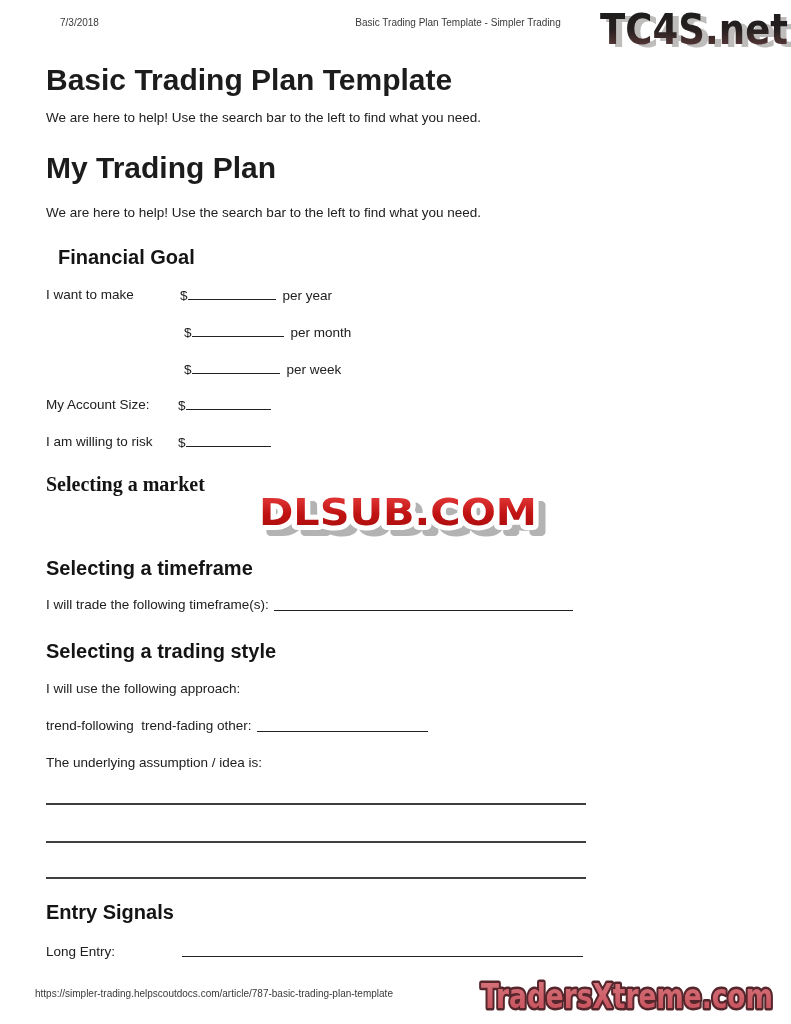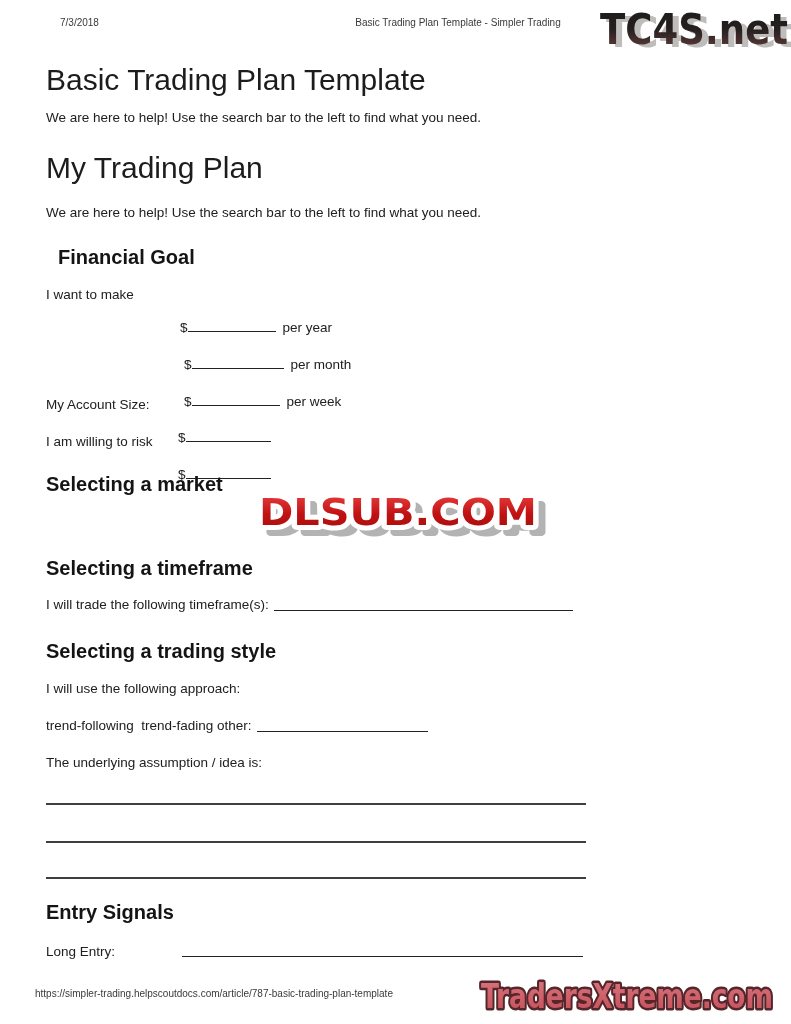--- a/index.html
+++ b/index.html
@@ -4,32 +4,32 @@
 <style>
   * { margin:0; padding:0; box-sizing:border-box; }
   html,body { background:#ffffff; }
   body { font-family:"Liberation Sans", sans-serif; color:#202020; }
   .page {
     position:relative; width:791px; height:1024px; margin:0 auto;
     background:#ffffff; overflow:hidden;
   }
   .abs { position:absolute; }
   .meta { font-size:10px; color:#3a3a3a; white-space:nowrap; }
-  .h1 { font-size:30px; font-weight:400; color:#1c1c1c; letter-spacing:0; white-space:nowrap; }
+  .h1 { font-size:30px; font-weight:700; color:#1c1c1c; letter-spacing:0; white-space:nowrap; }
   .h2 { font-size:20px; font-weight:700; color:#141414; white-space:nowrap; }
   .body-text { font-size:13.5px; color:#202020; white-space:nowrap; }
   .keep-space { white-space:pre; }
   .fline {
     display:inline-block; height:13px;
     border-bottom:1.4px solid #222222;
   }
   .flex-row { display:flex; align-items:flex-end; }
   .flex-row .fline { flex:1; margin-left:5px; margin-bottom:1px; }
   .big-line { height:0; border-bottom:2px solid #3f3f3f; }
-  .money-group { white-space:nowrap;margin-top:32px; }
+  .money-group { white-space:nowrap; }
   .money-suffix { margin-left:7px; }
   svg text { font-family:"DejaVu Sans", sans-serif; }
 </style>
 </head>
 <body>
 
 <div class="page">
 
   <div class="abs meta" style="left:35px; top:17px;margin-left:25px;">7/3/2018</div>
   <div class="abs meta" style="left:458px; top:17px; transform:translateX(-50%);">Basic Trading Plan Template - Simpler Trading</div>
@@ -79,21 +79,21 @@
     </span>
   </div>
 
   <div class="abs" style="left:0; top:434px; width:791px; height:18px;">
     <span class="abs body-text" style="left:46px; top:0;">I am willing to risk</span>
     <span class="abs body-text money-group" style="left:178px; top:0;">
       <span>$</span><span class="fline" style="width:85px;"></span>
     </span>
   </div>
 
-  <div class="abs h2" style="left:46px; top:473px;">Selecting a market</div>
+  <div class="abs h2" style="left:46px; top:473px;font-family:Liberation Serif, serif;">Selecting a market</div>
 
   <svg class="abs" style="left:248px; top:482px; z-index:5;" width="300" height="58" viewBox="0 0 300 58">
     <defs>
       <linearGradient id="dlsubGrad" x1="0" y1="0" x2="0" y2="1">
         <stop offset="0%" stop-color="#ef4545"></stop>
         <stop offset="55%" stop-color="#c01212"></stop>
         <stop offset="100%" stop-color="#a50d0d"></stop>
       </linearGradient>
     </defs>
     <text x="154" y="45" text-anchor="middle" font-family="DejaVu Serif, serif" font-size="38" font-weight="bold" textLength="278" lengthAdjust="spacingAndGlyphs" fill="#9a9a9a" stroke="#9a9a9a" stroke-width="8" stroke-linejoin="round" opacity="0.75" transform="translate(4,5)">DLSUB.COM</text>

